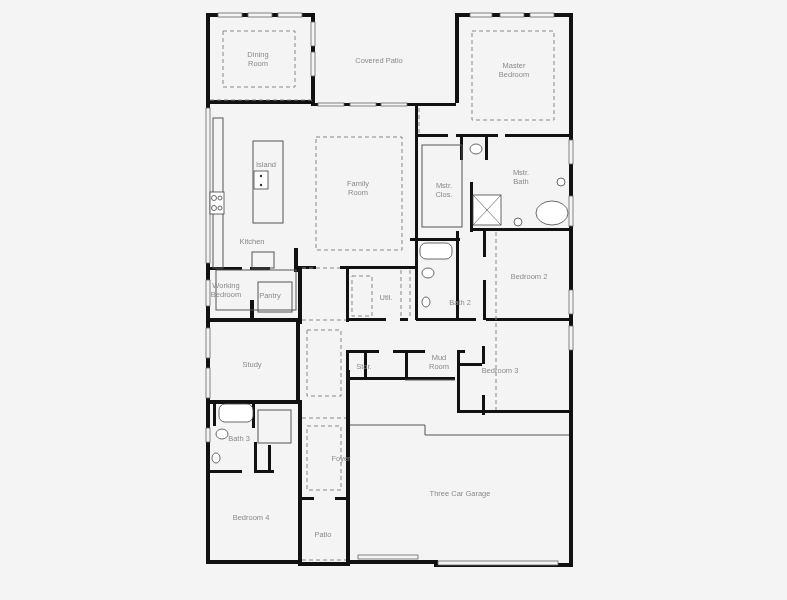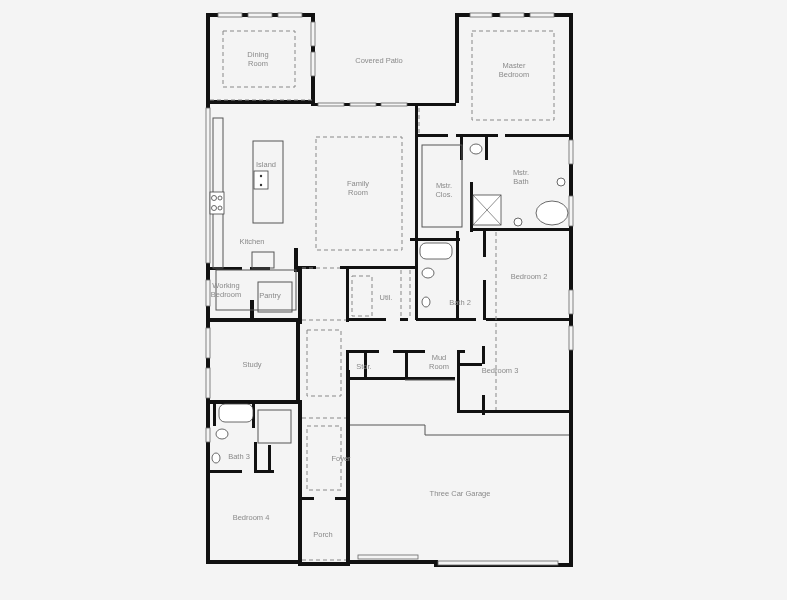--- a/index.html
+++ b/index.html
@@ -198,17 +198,17 @@
 <div class="lbl" style="left:226px;top:290px">Working
 Bedroom</div>
 <div class="lbl" style="left:270px;top:295px">Pantry</div>
 <div class="lbl" style="left:386px;top:297px">Util.</div>
 <div class="lbl" style="left:460px;top:302px">Bath 2</div>
 <div class="lbl" style="left:252px;top:364px">Study</div>
 <div class="lbl" style="left:364px;top:366px">Stor.</div>
 <div class="lbl" style="left:439px;top:362px">Mud
 Room</div>
 <div class="lbl" style="left:500px;top:370px">Bedroom 3</div>
-<div class="lbl" style="left:239px;top:456px">Bath 3</div>
+<div class="lbl" style="left:239px;top:438px">Bath 3</div>
 <div class="lbl" style="left:341px;top:458px">Foyer</div>
 <div class="lbl" style="left:460px;top:493px">Three Car Garage</div>
 <div class="lbl" style="left:251px;top:517px">Bedroom 4</div>
-<div class="lbl" style="left:323px;top:534px">Porch</div>
+<div class="lbl" style="left:323px;top:534px">Patio</div>
 
 </body></html>

